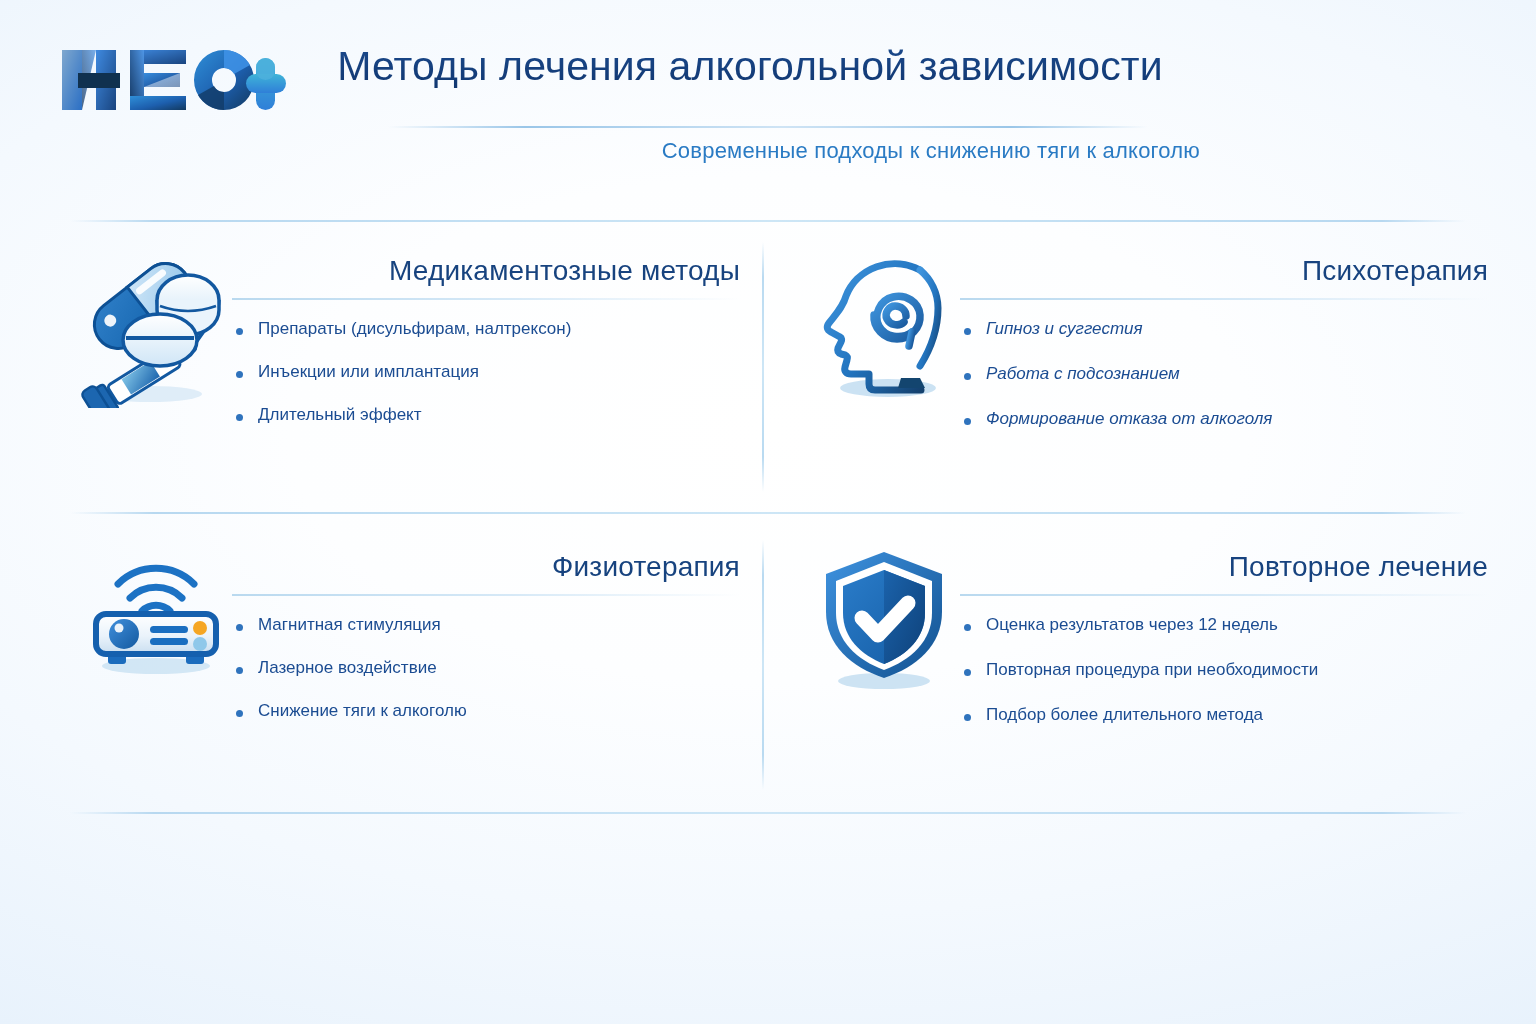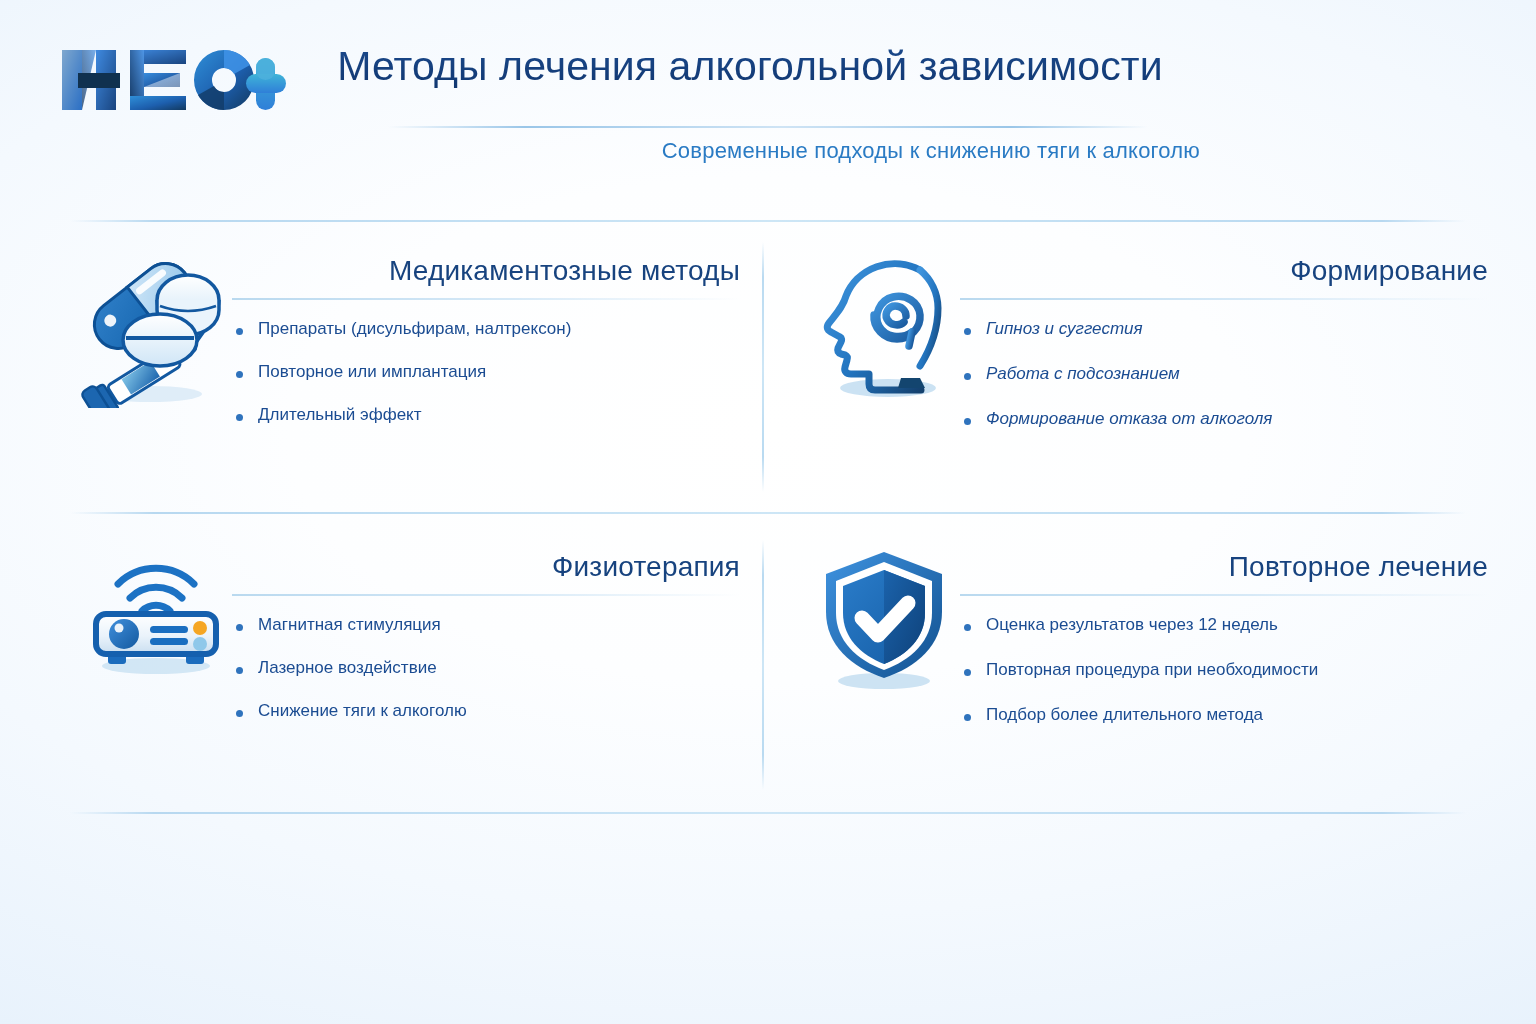--- a/index.html
+++ b/index.html
@@ -290,21 +290,21 @@
           <ellipse cx="80" cy="92" rx="37" ry="26" fill="url(#tabG)" stroke="#1258a0" stroke-width="3.5"></ellipse>
           <line x1="46" y1="90" x2="114" y2="90" stroke="#1258a0" stroke-width="4"></line>
         </g>
       </svg>
     </div>
     <div class="card-body">
       <div class="card-title">Медикаментозные методы</div>
       <div class="card-rule"></div>
       <ul class="bullets">
         <li><span class="dot"></span><span>Препараты (дисульфирам, налтрексон)</span></li>
-        <li><span class="dot"></span><span>Повторное или имплантация</span></li>
+        <li><span class="dot"></span><span>Инъекции или имплантация</span></li>
         <li><span class="dot"></span><span>Длительный эффект</span></li>
       </ul>
     </div>
   </div>
 
   <div class="card c1">
     <div class="icon-wrap">
       <svg width="152" height="160" viewBox="0 0 152 160" xmlns="http://www.w3.org/2000/svg">
         <defs>
           <linearGradient id="headG" x1="0" y1="0" x2="1" y2="1">
@@ -321,21 +321,21 @@
         <path d="M112 22a52 50 0 0 0-74 26c-3 11-10 18-17 27-3 4-2 7 2 9l9 5c2 1 2 3 1 5l-3 6c-1 3 0 5 3 6l4 1c2 1 3 2 2 5l-2 7c-1 4 1 7 6 7h18v10c0 4 2 6 6 6h46" fill="none" stroke="url(#headG)" stroke-width="7" stroke-linejoin="round" stroke-linecap="round"></path>
         <path d="M112 22a50 50 0 0 1 18 38c0 23-8 42-18 58" fill="none" stroke="url(#headG)" stroke-width="7" stroke-linecap="round"></path>
         <path d="M93 130h19l5 10H90z" fill="#13456f"></path>
 
         <path d="M104 84c-11 8-27 5-33-6s1-26 14-29 26 5 27 18-10 24-23 24-24-11-23-24" fill="none" stroke="url(#spiG)" stroke-width="7.5" stroke-linecap="round"></path>
         <path d="M96 74c-5 5-14 3-17-3s2-13 8-13 11 4 11 10" fill="none" stroke="url(#spiG)" stroke-width="7.5" stroke-linecap="round"></path>
         <path d="M104 84l-3 14" fill="none" stroke="url(#spiG)" stroke-width="7.5" stroke-linecap="round"></path>
       </svg>
     </div>
     <div class="card-body">
-      <div class="card-title">Формирование</div>
+      <div class="card-title">Психотерапия</div>
       <div class="card-rule"></div>
       <ul class="bullets">
         <li><span class="dot"></span><span>Гипноз и суггестия</span></li>
         <li><span class="dot"></span><span>Работа с подсознанием</span></li>
         <li><span class="dot"></span><span>Формирование отказа от алкоголя</span></li>
       </ul>
     </div>
   </div>
 
   <div class="card c2">

